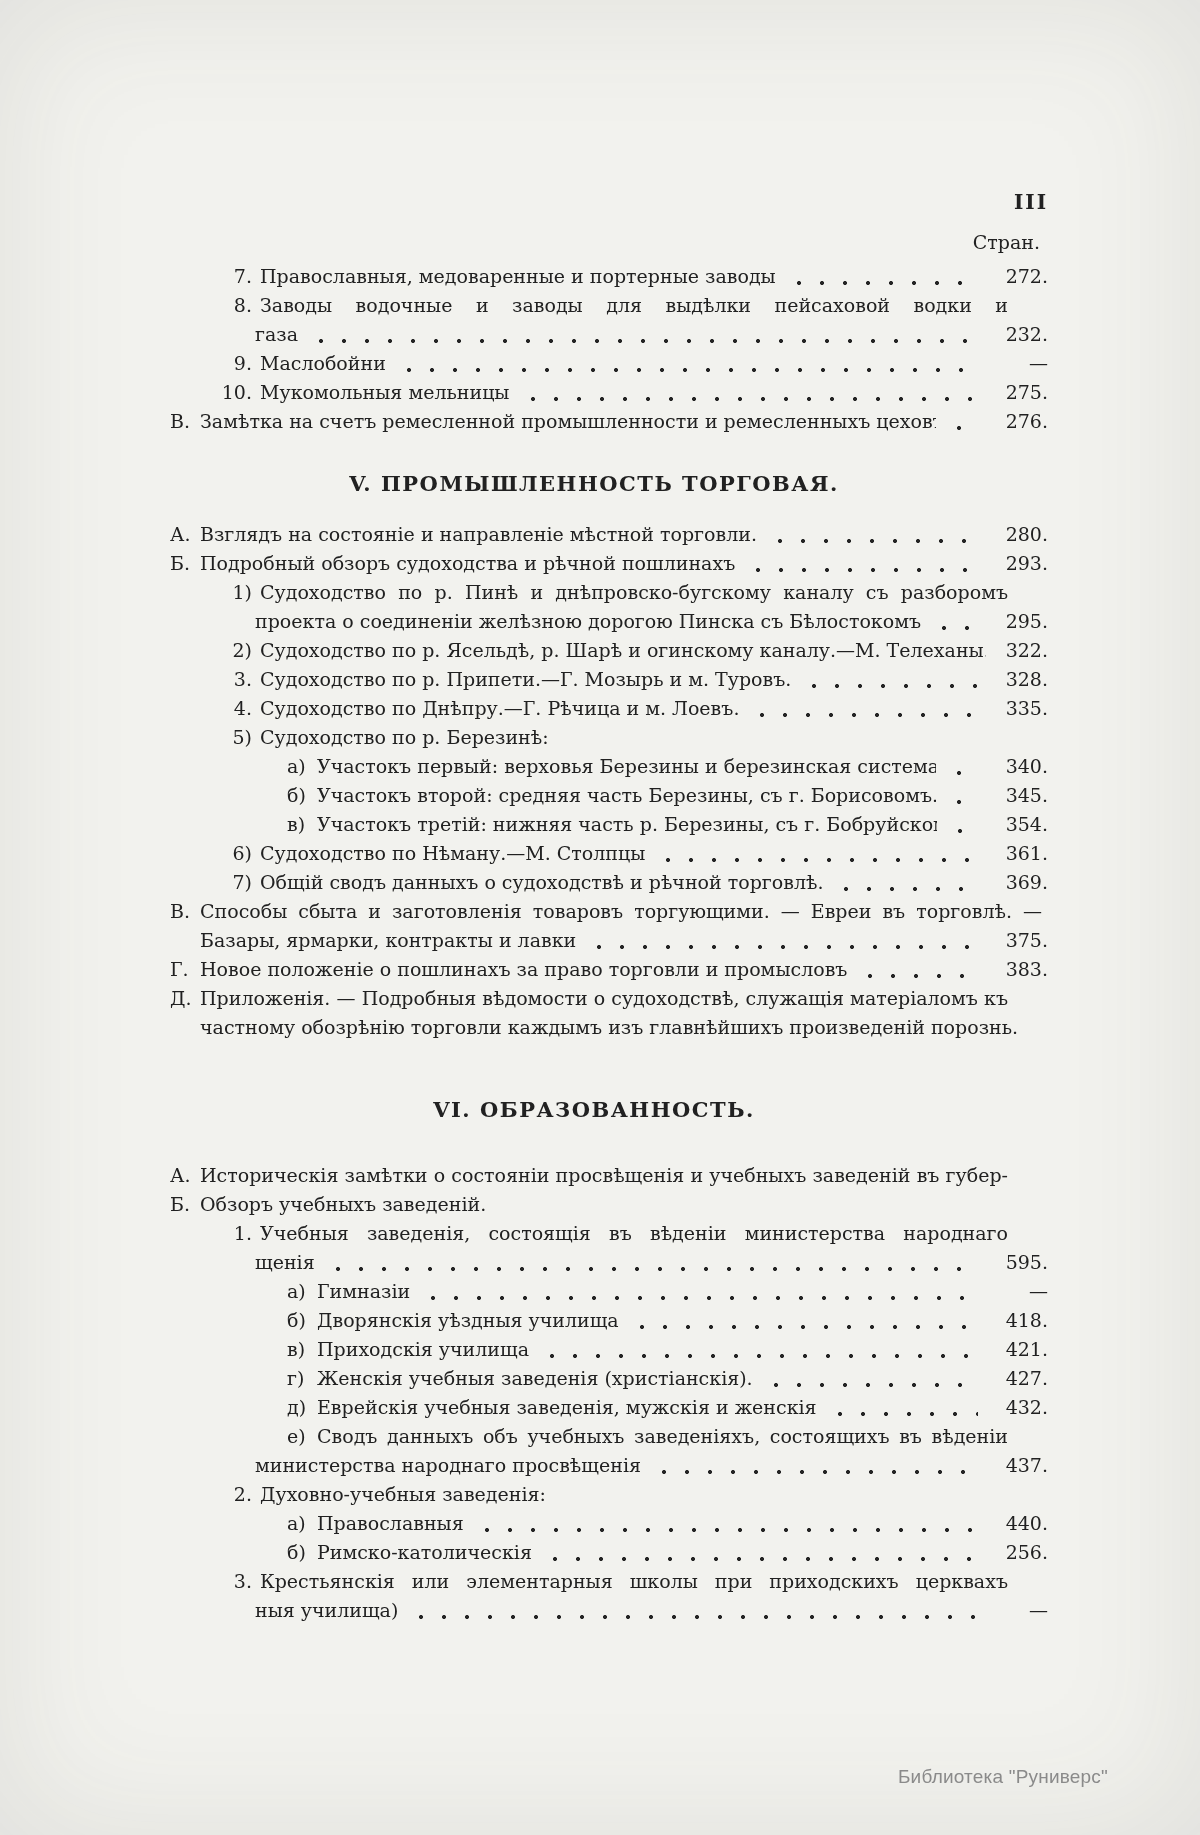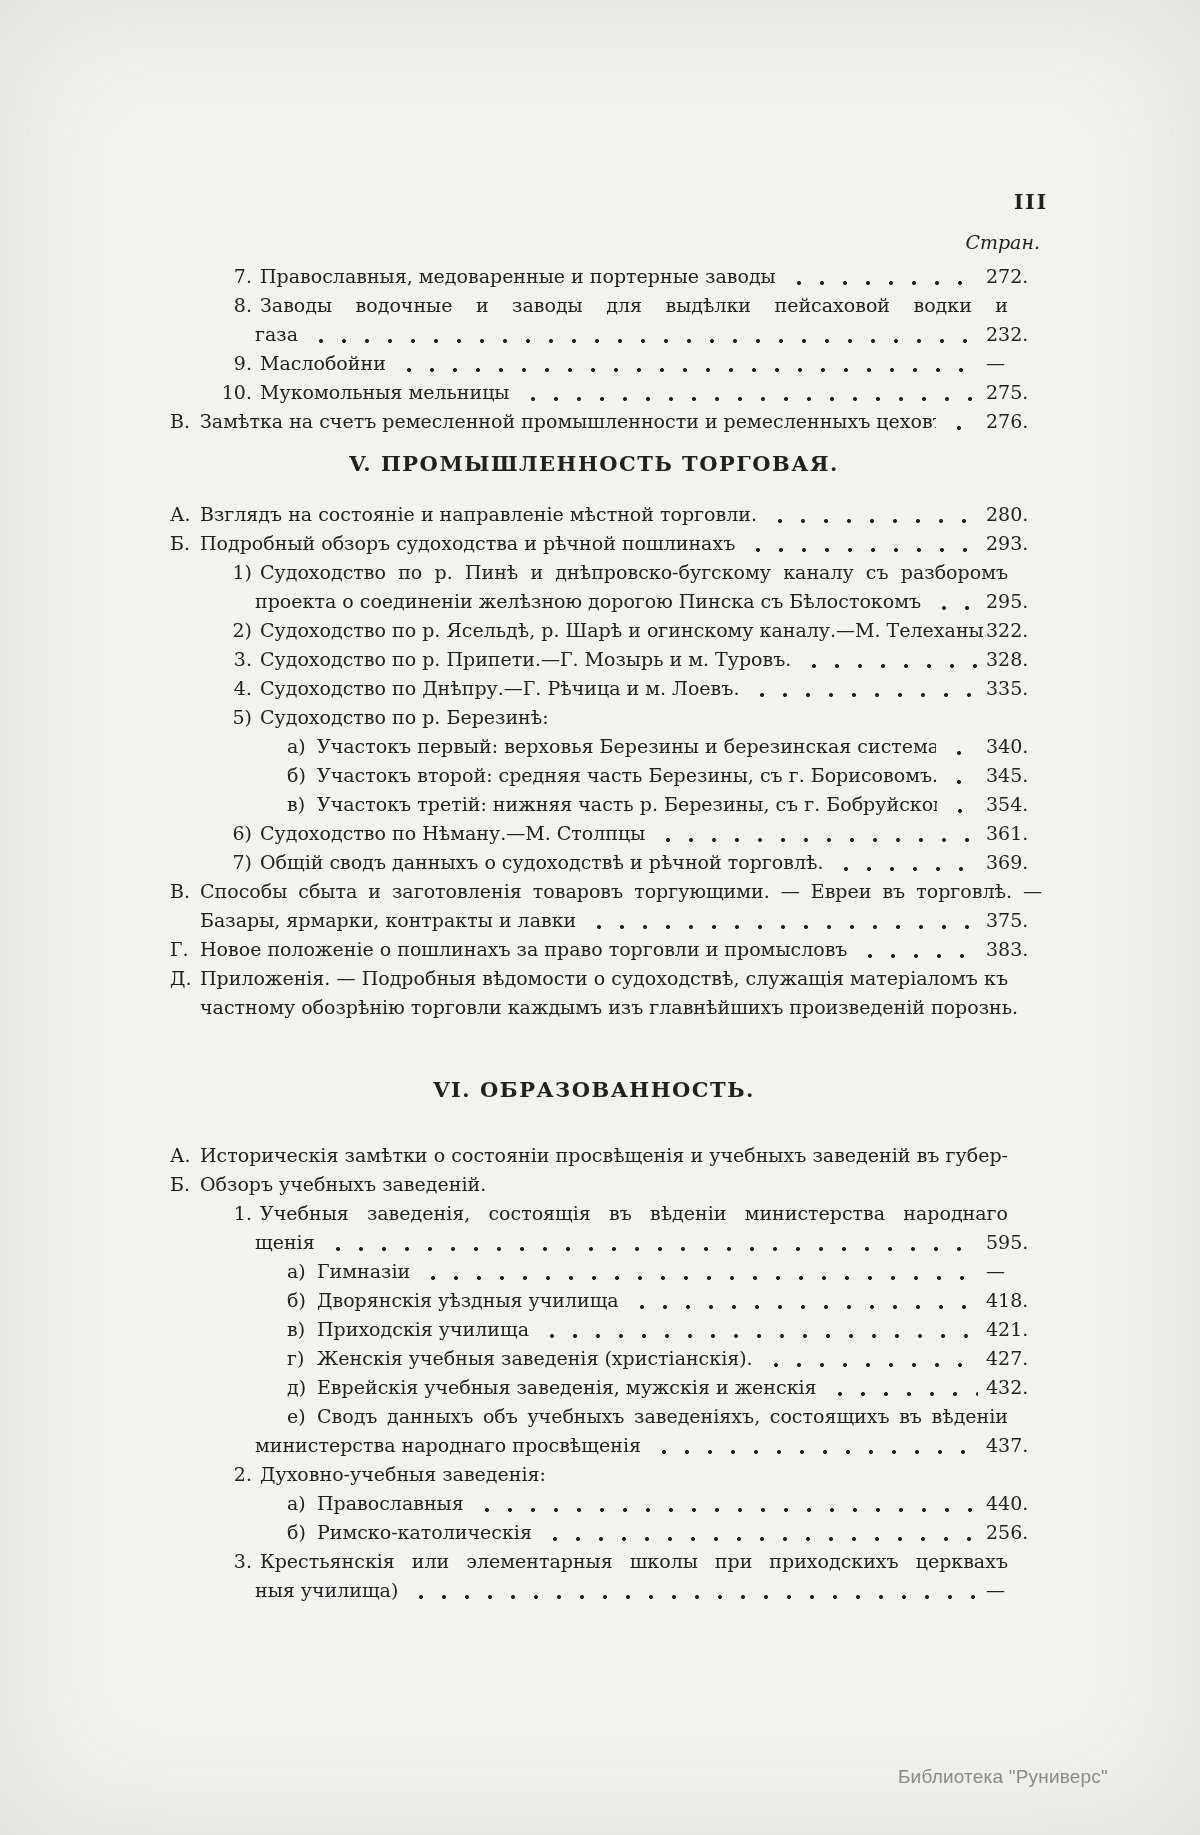--- a/index.html
+++ b/index.html
@@ -13,21 +13,21 @@
     box-shadow: inset 0 0 140px rgba(70,70,55,0.10);
   }
   .sheet { padding-top: 190px; }
   .content { margin-left: 140px; width: 908px; }
 
   .folio {
     text-align: right; font-size: 20px; font-weight: bold;
     height: 24px; line-height: 24px; letter-spacing: 2px;
   }
   .stran {
-    text-align: right; font-style: italic; font-size: 19px;
+    text-align: right; font-size: 19px;
     height: 24px; line-height: 24px; margin-top: 16px; padding-right: 8px;
   }
 
   .rows { margin-top: 8px; }
   .row { display: flex; height: 29px; line-height: 29px; font-size: 19px; }
   .marker { flex: none; box-sizing: border-box; white-space: nowrap; }
   .ind-letter     .marker { flex: 0 0 60px;  padding-left: 30px; }
   .ind-num        .marker { flex: 0 0 112px; text-align: right; padding-right: 0; }
   .ind-num        .text   { padding-left: 8px; }
   .ind-sub        .marker { flex: 0 0 177px; padding-left: 147px; }
@@ -40,27 +40,27 @@
     text-align: justify; text-align-last: justify;
     height: 29px; overflow: hidden; margin-right: 40px;
   }
   .justify.wide .text { margin-right: 6px; }
 
   .leader {
     flex: 1 1 30px; min-width: 12px; margin: 0 8px 0 12px;
     background-image: radial-gradient(circle at 11px 21px, #242424 1.7px, rgba(0,0,0,0) 2.3px);
     background-size: 23px 29px; background-repeat: repeat-x;
   }
-  .page { flex: 0 0 62px; text-align: left; white-space: nowrap; }
+  .page { flex: 0 0 62px; text-align: right; white-space: nowrap; }
 
   .heading {
     text-align: center; font-weight: bold; font-size: 21px;
     height: 26px; line-height: 26px; letter-spacing: 1.5px;
   }
-  .h-v  { margin: 15px 0 23px; }
+  .h-v  { margin: 35px 0 23px; }
   .h-vi { margin: 55px 0 38px; }
 
   .watermark {
     position: absolute; top: 1766px; right: 92px;
     font-family: "Liberation Sans", sans-serif;
     font-size: 19px; color: #8a8a8a; letter-spacing: 0.2px;
   }
 </style>
 </head>
 <body>

